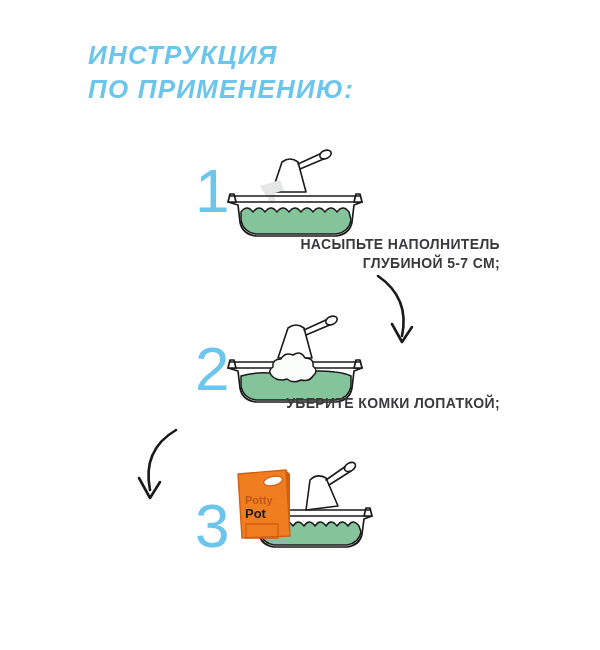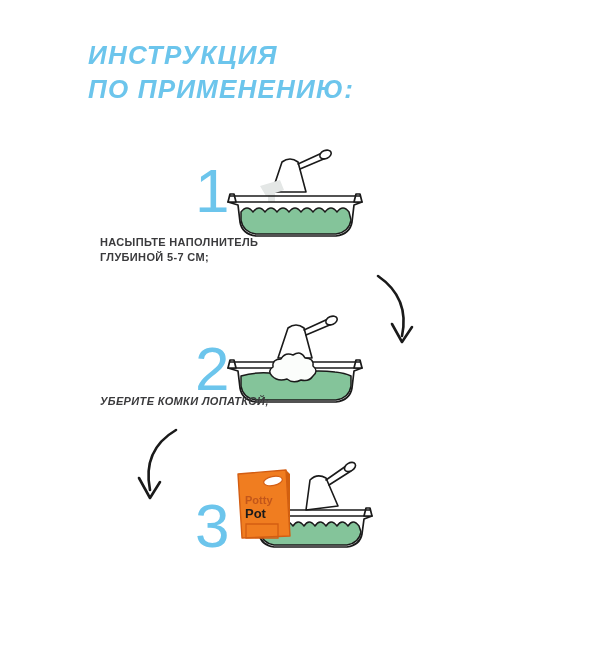--- a/index.html
+++ b/index.html
@@ -52,41 +52,41 @@
     position: absolute;
     font-size: 62px;
     line-height: 1;
     font-weight: 400;
     color: #6cc5ec;
     font-family: "Liberation Sans", sans-serif;
   }
   .step-caption {
     position: absolute;
     width: 400px;
-    text-align: left;
-    font-size: 11px;
+    text-align: right;
+    font-size: 14px;
     font-weight: bold;
     letter-spacing: 0.35px;
     line-height: 1.33;
     color: #3a3a3c;
     text-transform: uppercase;
     white-space: pre-line;
   }
 
   
   #step-1 { top: 150px; }
   #step-2 { top: 316px; }
   #step-3 { top: 458px; }
 
   #step-1 .step-number { left: 95px;  top: 10px; }
   #step-2 .step-number { left: 95px;  top: 22px; }
   #step-3 .step-number { left: 95px;  top: 37px; }
 
   #step-1 .step-caption { top: 85px;  left: 0; }
-  #step-2 .step-caption { top: 78px;  left: 0; font-style: italic; }
+  #step-2 .step-caption { top: 78px;  left: 0; }
   #step-3 .step-caption { top: 80px;  left: 0; }
 
   .art-svg {
     position: absolute;
     left: 0;
     top: 0;
     overflow: visible;
   }
 
   

